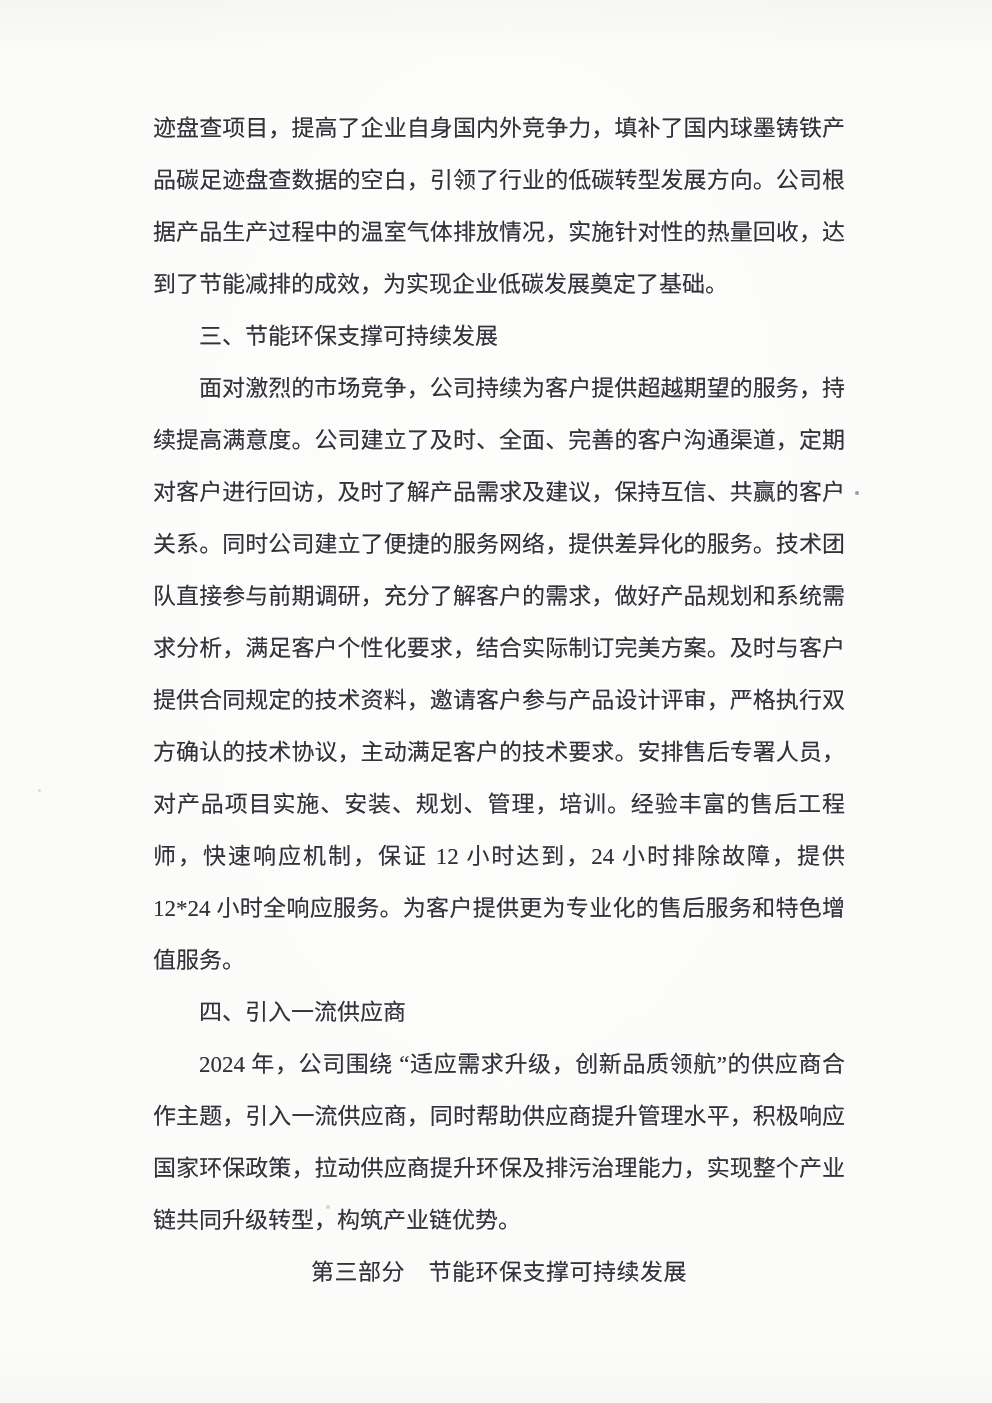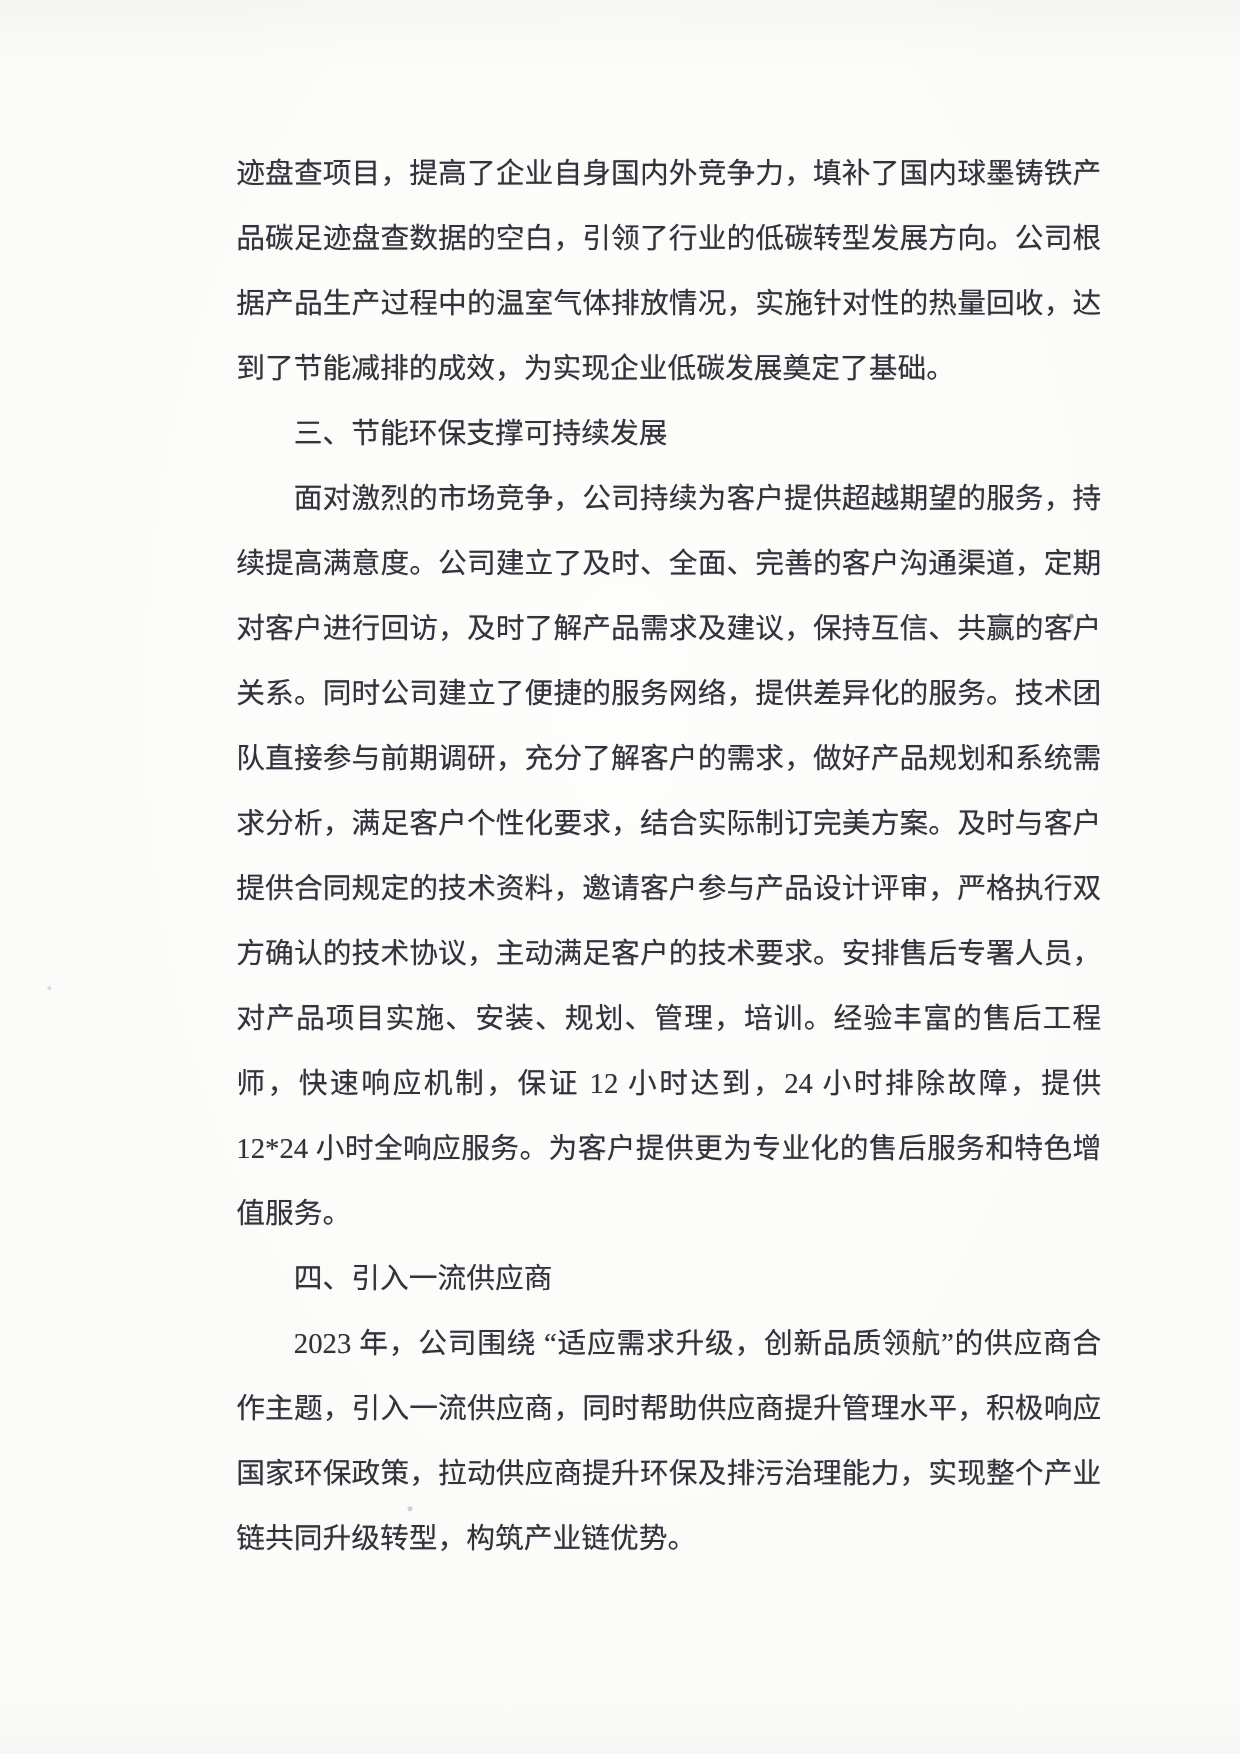--- a/index.html
+++ b/index.html
@@ -22,28 +22,27 @@
     height:1403px;
     background:var(--paper);
     background-image:
       radial-gradient(ellipse at 50% 40%, rgba(255,255,255,0.55) 0%, rgba(255,255,255,0) 70%),
       linear-gradient(180deg, rgba(233,233,230,0.35) 0%, rgba(251,251,249,0) 4%, rgba(251,251,249,0) 96%, rgba(236,236,233,0.3) 100%);
     overflow:hidden;
   }
   .content{
     position:absolute;
     left:153px;
-    top:113px;
+    top:103px;
     width:692px;
     font-size:23px;
     line-height:52px;
     color:var(--ink);
     text-align:justify;
     text-shadow:0 0 0.6px rgba(50,50,60,0.45);
-    margin-left:36px;
   }
   .content p{
     margin:0;
     padding:0;
     text-indent:2em;
   }
   .content p.continuation{
     text-indent:0;
   }
   .content p.heading{
@@ -65,19 +64,20 @@
 </style>
 </head>
 <body>
 
 <div class="sheet">
   <div class="content">
     <p class="continuation">迹盘查项目，提高了企业自身国内外竞争力，填补了国内球墨铸铁产品碳足迹盘查数据的空白，引领了行业的低碳转型发展方向。公司根据产品生产过程中的温室气体排放情况，实施针对性的热量回收，达到了节能减排的成效，为实现企业低碳发展奠定了基础。</p>
     <p class="heading">三、节能环保支撑可持续发展</p>
     <p>面对激烈的市场竞争，公司持续为客户提供超越期望的服务，持续提高满意度。公司建立了及时、全面、完善的客户沟通渠道，定期对客户进行回访，及时了解产品需求及建议，保持互信、共赢的客户关系。同时公司建立了便捷的服务网络，提供差异化的服务。技术团队直接参与前期调研，充分了解客户的需求，做好产品规划和系统需求分析，满足客户个性化要求，结合实际制订完美方案。及时与客户提供合同规定的技术资料，邀请客户参与产品设计评审，严格执行双方确认的技术协议，主动满足客户的技术要求。安排售后专署人员，对产品项目实施、安装、规划、管理，培训。经验丰富的售后工程师，快速响应机制，保证 12 小时达到，24 小时排除故障，提供 12*24 小时全响应服务。为客户提供更为专业化的售后服务和特色增值服务。</p>
     <p class="heading">四、引入一流供应商</p>
-    <p>2023 年，公司围绕 “适应需求升级，创新品质领航”的供应商合作主题，引入一流供应商，同时帮助供应商提升管理水平，积极响应国家环保政策，拉动供应商提升环保及排污治理能力，实现整个产业链共同升级转型，构筑产业链优势。</p>
+    <p>2024 年，公司围绕 “适应需求升级，创新品质领航”的供应商合作主题，引入一流供应商，同时帮助供应商提升管理水平，积极响应国家环保政策，拉动供应商提升环保及排污治理能力，实现整个产业链共同升级转型，构筑产业链优势。</p>
+    <p class="part-title">第三部分　节能环保支撑可持续发展</p>
   </div>
 
   <div class="speck speck-1"></div>
   <div class="speck speck-2"></div>
   <div class="speck speck-3"></div>
 </div>
 
 </body></html>

